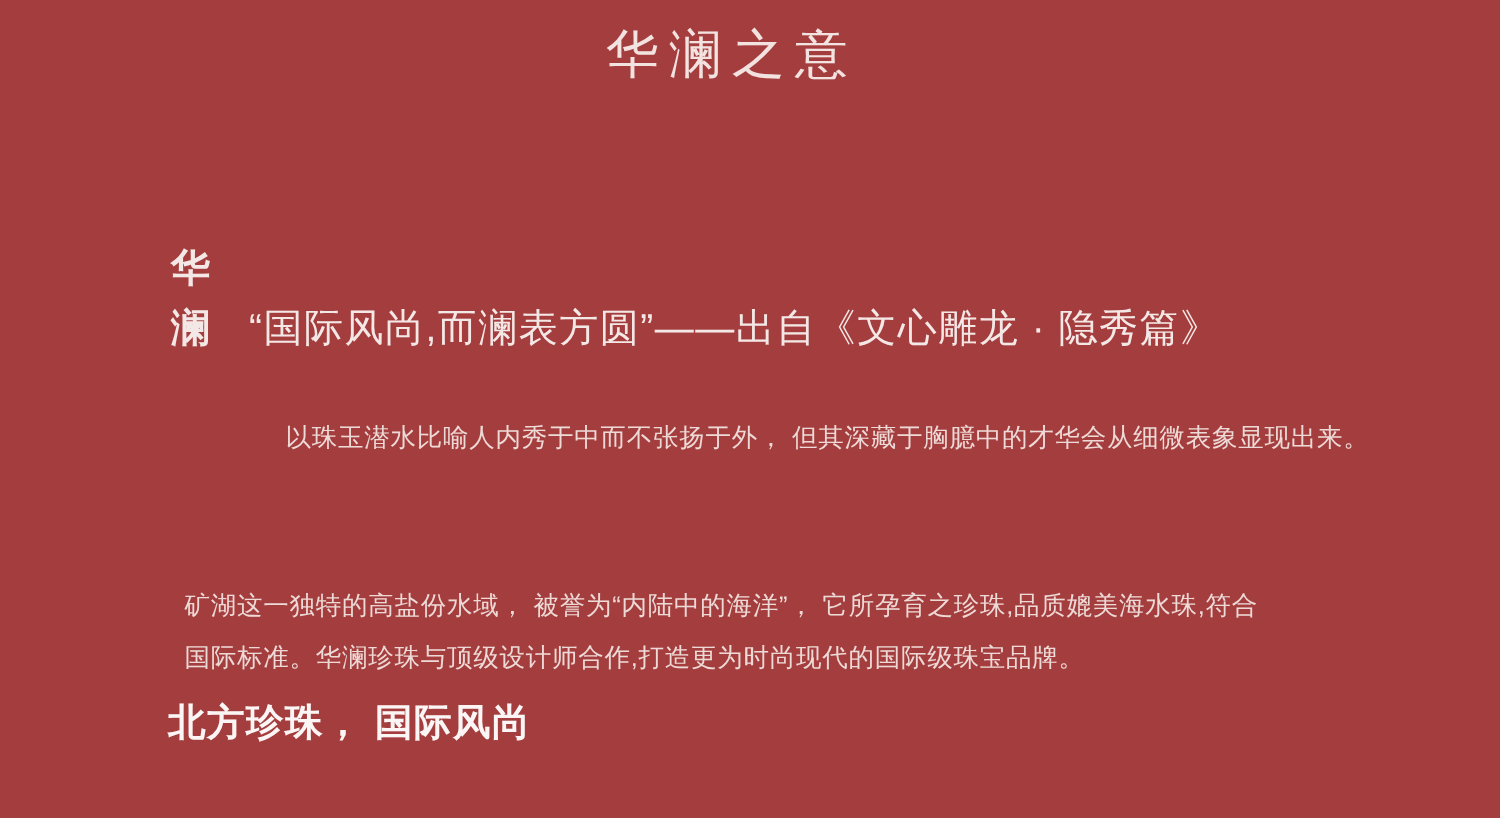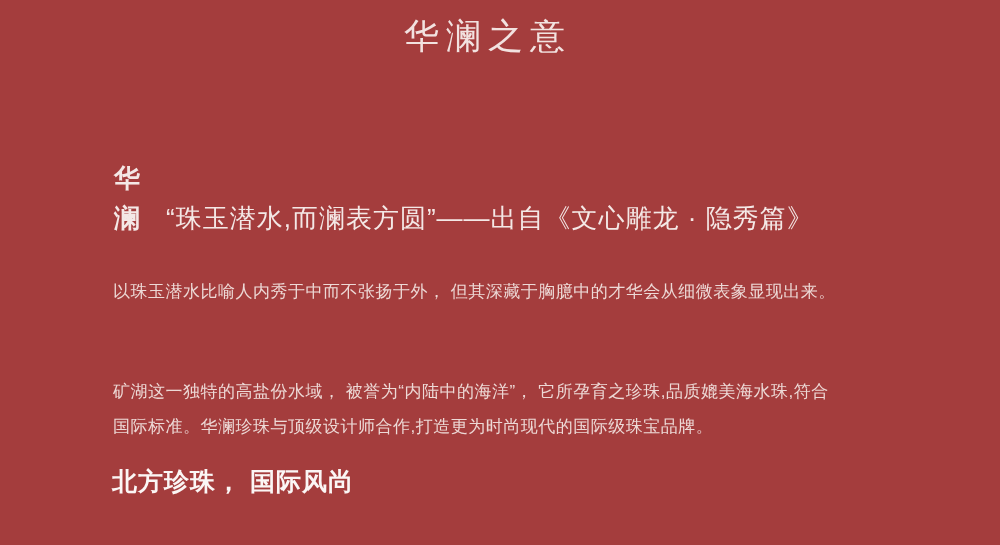--- a/index.html
+++ b/index.html
@@ -49,22 +49,22 @@
   }
   .para {
     position: absolute;
     left: 113px;
     width: 800px;
     font-size: 17px;
     line-height: 35px;
     letter-spacing: 0.5px;
     color: #EDD9D6;
   }
-  .para-1 { top: 274px; }
-  .para-2 { top: 374px; }
+  .para-1 { top: 274px; text-align: right; }
+  .para-2 { top: 386px; margin-left: 10px; }
   .para .line { white-space: nowrap; }
   .footer-slogan {
     position: absolute;
     left: 112px;
     top: 465px;
     font-size: 25px;
     font-weight: 700;
     letter-spacing: 1px;
     color: #FBF6F5;
     white-space: nowrap;
@@ -74,21 +74,21 @@
 <body style="background: rgb(164, 61, 61);">
 
 <div class="page-title">华澜之意</div>
 
 <div class="definition">
   <div class="def-row">
     <span class="def-term">华</span>
   </div>
   <div class="def-row">
     <span class="def-term">澜</span>
-    <span class="def-text">“珠玉潜水,而澜表方圆”——出自《文心雕龙 · 隐秀篇》</span>
+    <span class="def-text">“国际风尚,而澜表方圆”——出自《文心雕龙 · 隐秀篇》</span>
   </div>
 </div>
 
 <div class="para para-1">
   <div class="line">以珠玉潜水比喻人内秀于中而不张扬于外， 但其深藏于胸臆中的才华会从细微表象显现出来。</div>
 </div>
 
 <div class="para para-2">
   <div class="line">矿湖这一独特的高盐份水域， 被誉为“内陆中的海洋”， 它所孕育之珍珠,品质媲美海水珠,符合</div>
   <div class="line">国际标准。华澜珍珠与顶级设计师合作,打造更为时尚现代的国际级珠宝品牌。</div>

